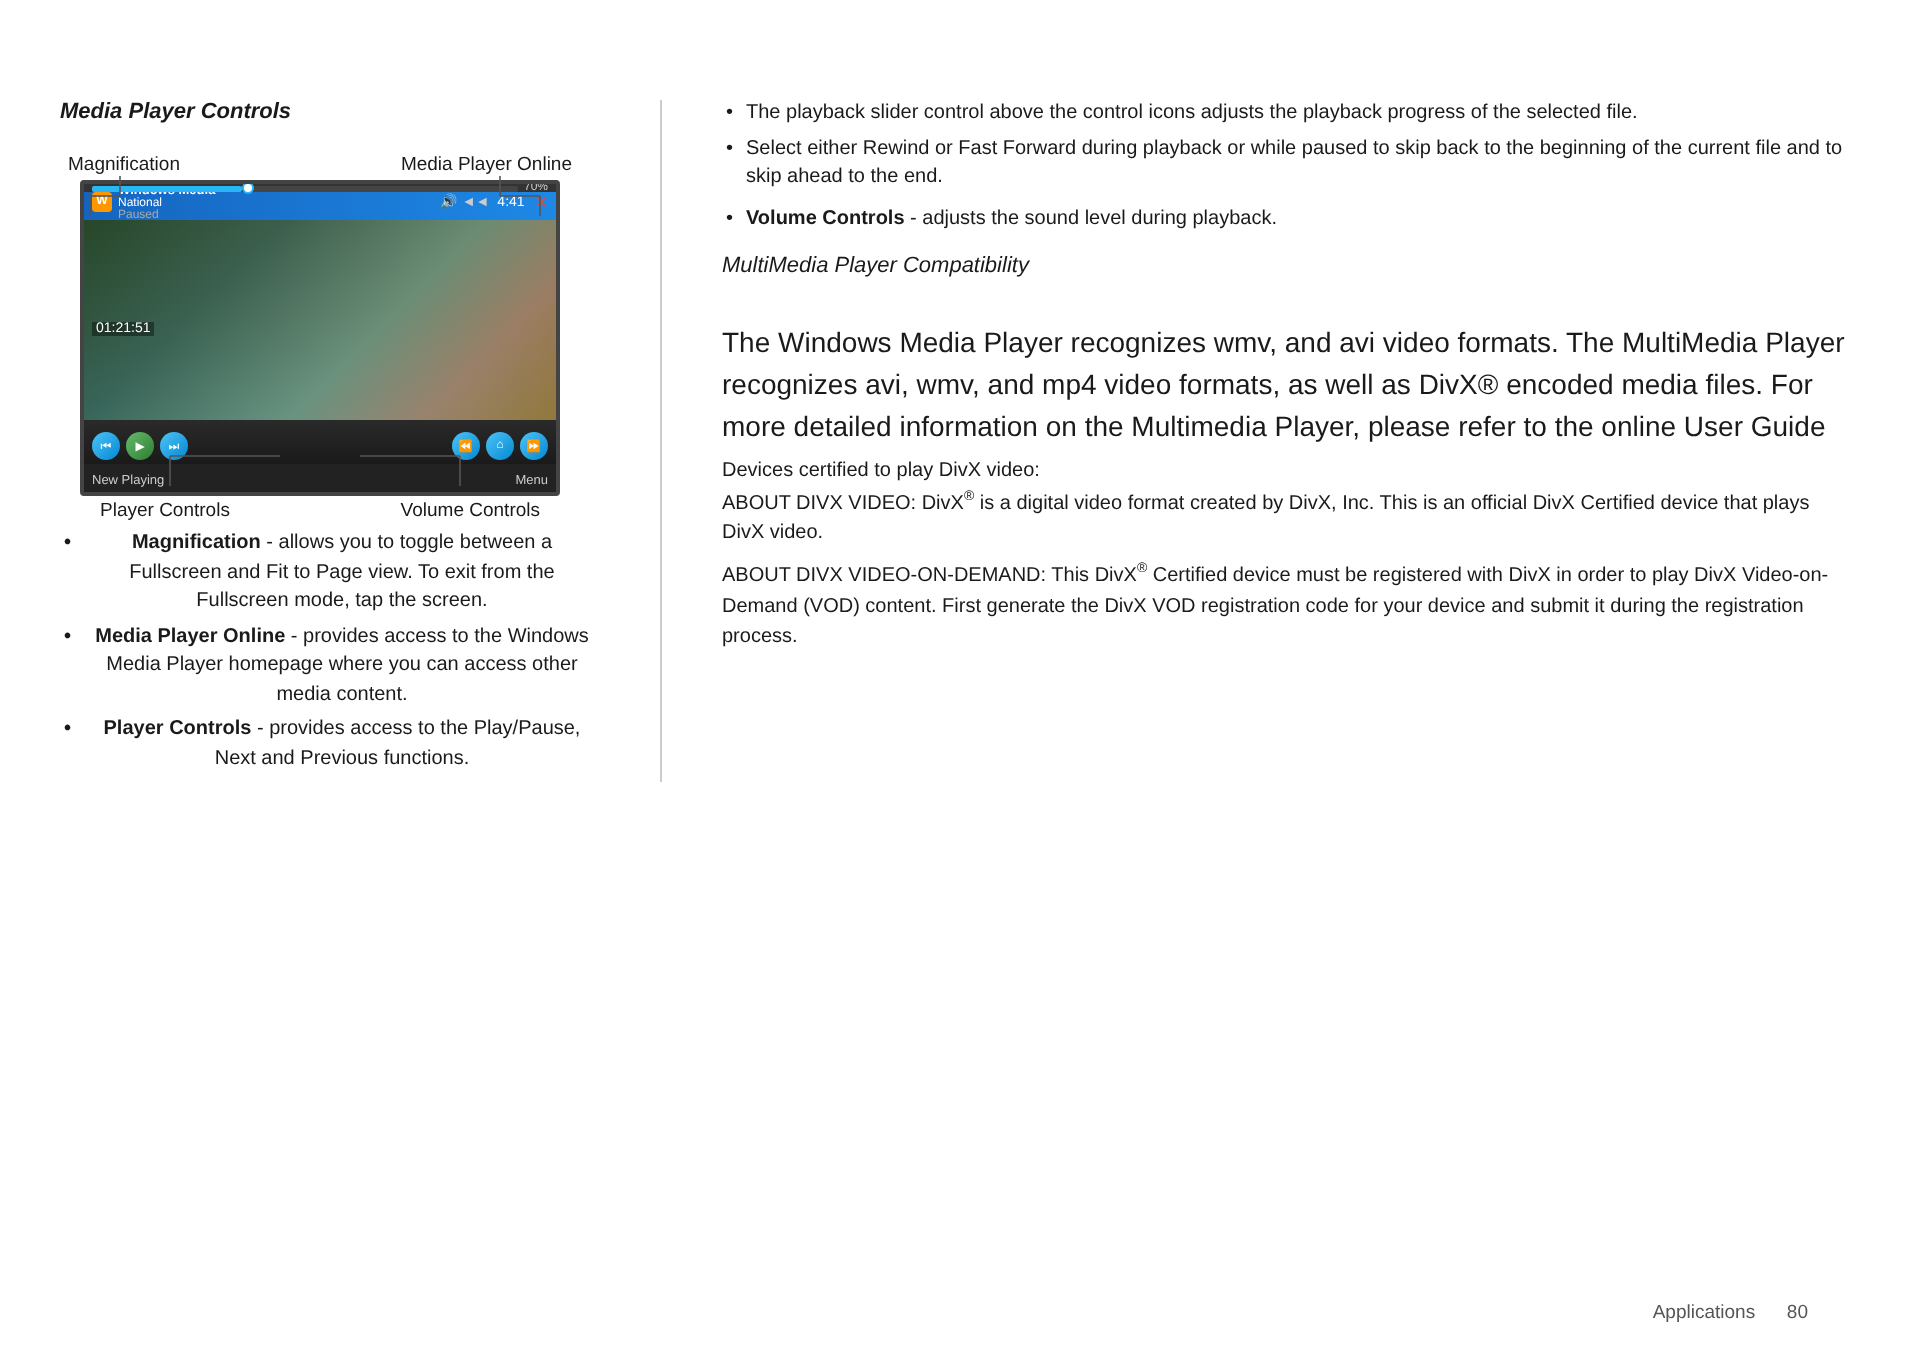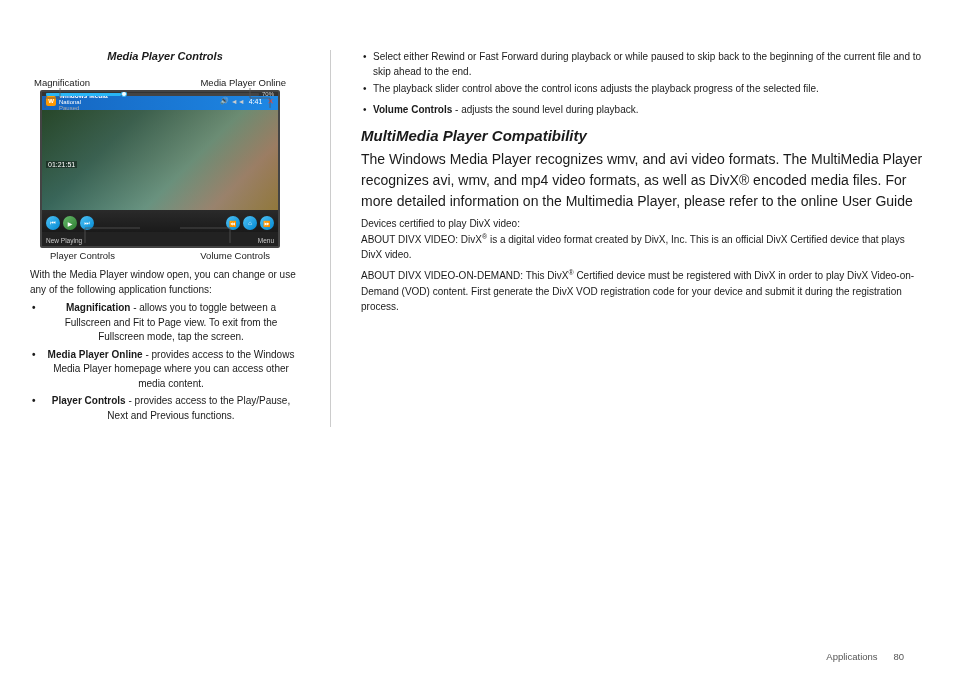--- a/index.html
+++ b/index.html
@@ -77,21 +77,20 @@
       flex: 1;
     }
 
     
     .section-title {
       font-size: 11px;
       font-weight: bold;
       font-style: italic;
       color: #1a1a1a;
       margin-bottom: 10px;
-      text-align: center;
     }
 
     
     .diagram-wrapper {
       position: relative;
       width: 260px;
     }
 
     .player-screenshot {
       width: 240px;
@@ -287,25 +286,25 @@
     }
     .right-tri-list li::before {
       content: '▶';
       position: absolute;
       left: 0;
       font-size: 8px;
       top: 1px;
     }
 
     .section-title-right {
-      font-size: 15px;
-      font-weight: bold;
+      font-size: 11px;
+      font-weight: normal;
       font-style: italic;
       color: #1a1a1a;
-      margin: 10px 0 5px 0;
+      margin: 10px 0 22px 0;
     }
 
     .page-footer {
       position: absolute;
       bottom: 20px;
       right: 50px;
       font-size: 9.5px;
       color: #555;
     }
 
@@ -409,41 +408,40 @@
         </div>
 
         <svg style="position:absolute; bottom:18px; left:0; width:260px; height:30px; pointer-events:none;">
           <line x1="55" y1="30" x2="55" y2="15" stroke="#555" stroke-width="0.8"></line>
           <line x1="55" y1="15" x2="110" y2="15" stroke="#555" stroke-width="0.8"></line>
           <line x1="200" y1="30" x2="200" y2="15" stroke="#555" stroke-width="0.8"></line>
           <line x1="200" y1="15" x2="150" y2="15" stroke="#555" stroke-width="0.8"></line>
         </svg>
       </div>
 
-      <p class="body-text">With the Media Player window open, you can change or use any of the following application functions:</p>
 
       <ul class="bullet-list">
         <li>
           <b>Magnification</b><span> - allows you to toggle between a Fullscreen and Fit to Page view. To exit from the Fullscreen mode, tap the screen.</span>
         </li>
         <li>
           <b>Media Player Online</b><span> - provides access to the Windows Media Player homepage where you can access other media content.</span>
         </li>
         <li>
           <b>Player Controls</b><span> - provides access to the Play/Pause, Next and Previous functions.</span>
         </li>
       </ul>
     </div>
 
     <div class="divider-v"></div>
 
     <div class="right-col">
       <ul class="right-bullet-list">
+        <li>The playback slider control above the control icons adjusts the playback progress of the selected file.</li>
         <li>Select either Rewind or Fast Forward during playback or while paused to skip back to the beginning of the current file and to skip ahead to the end.</li>
-        <li>The playback slider control above the control icons adjusts the playback progress of the selected file.</li>
       </ul>
 
       <ul class="right-bullet-list">
         <li>
           <b>Volume Controls</b><span> - adjusts the sound level during playback.</span>
         </li>
       </ul>
 
 
       <div class="section-title-right">MultiMedia Player Compatibility</div>

